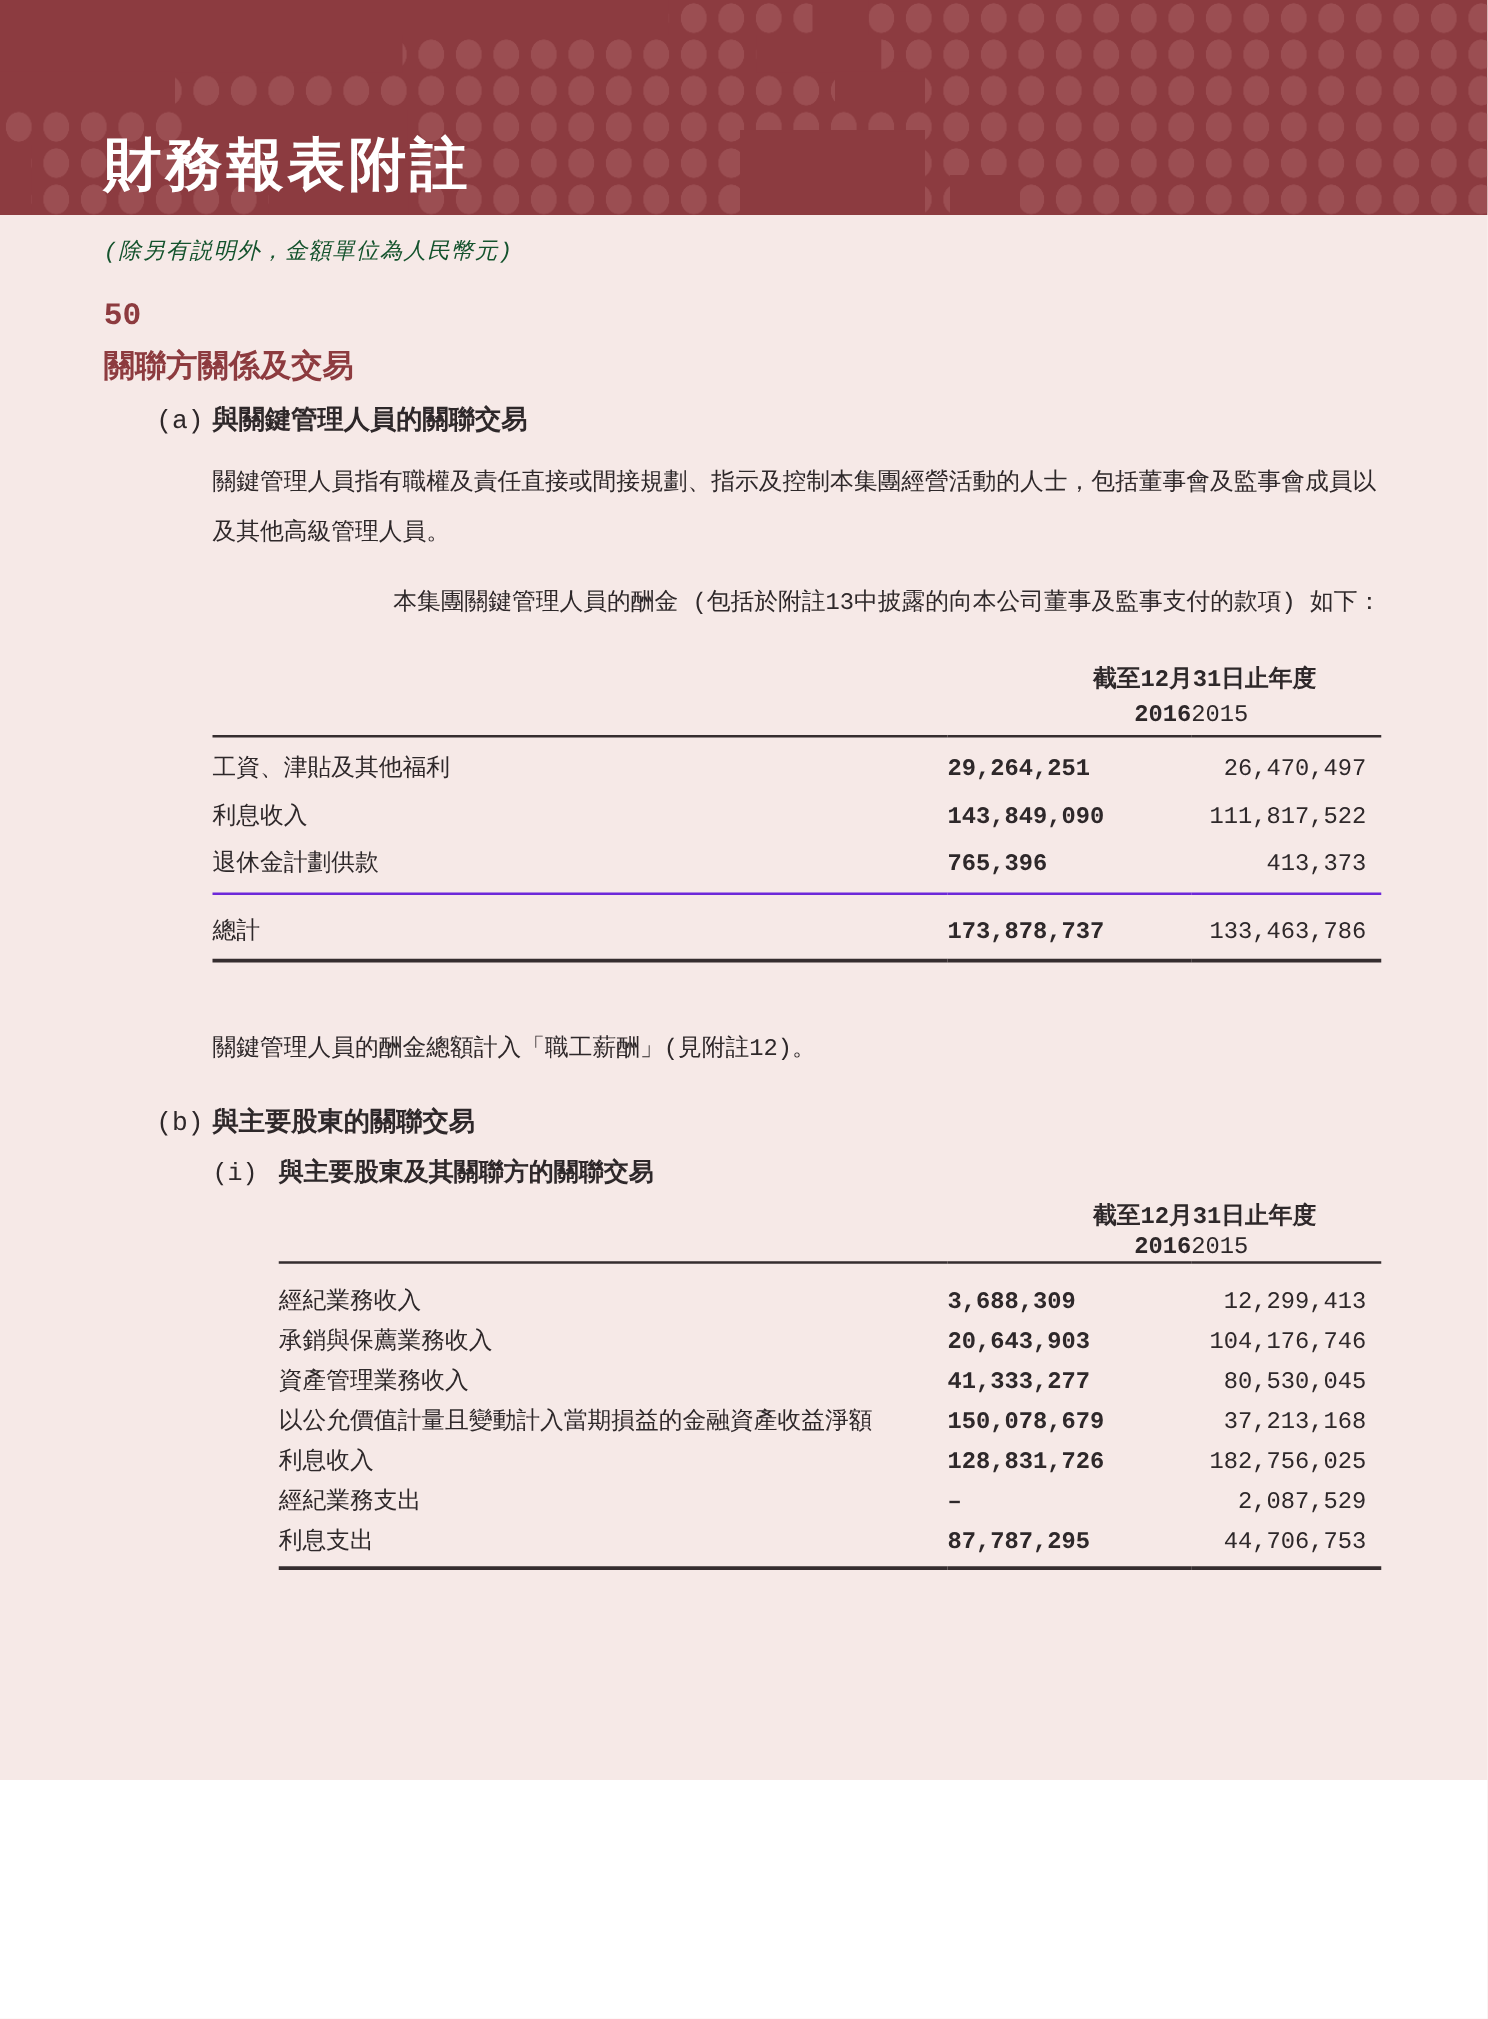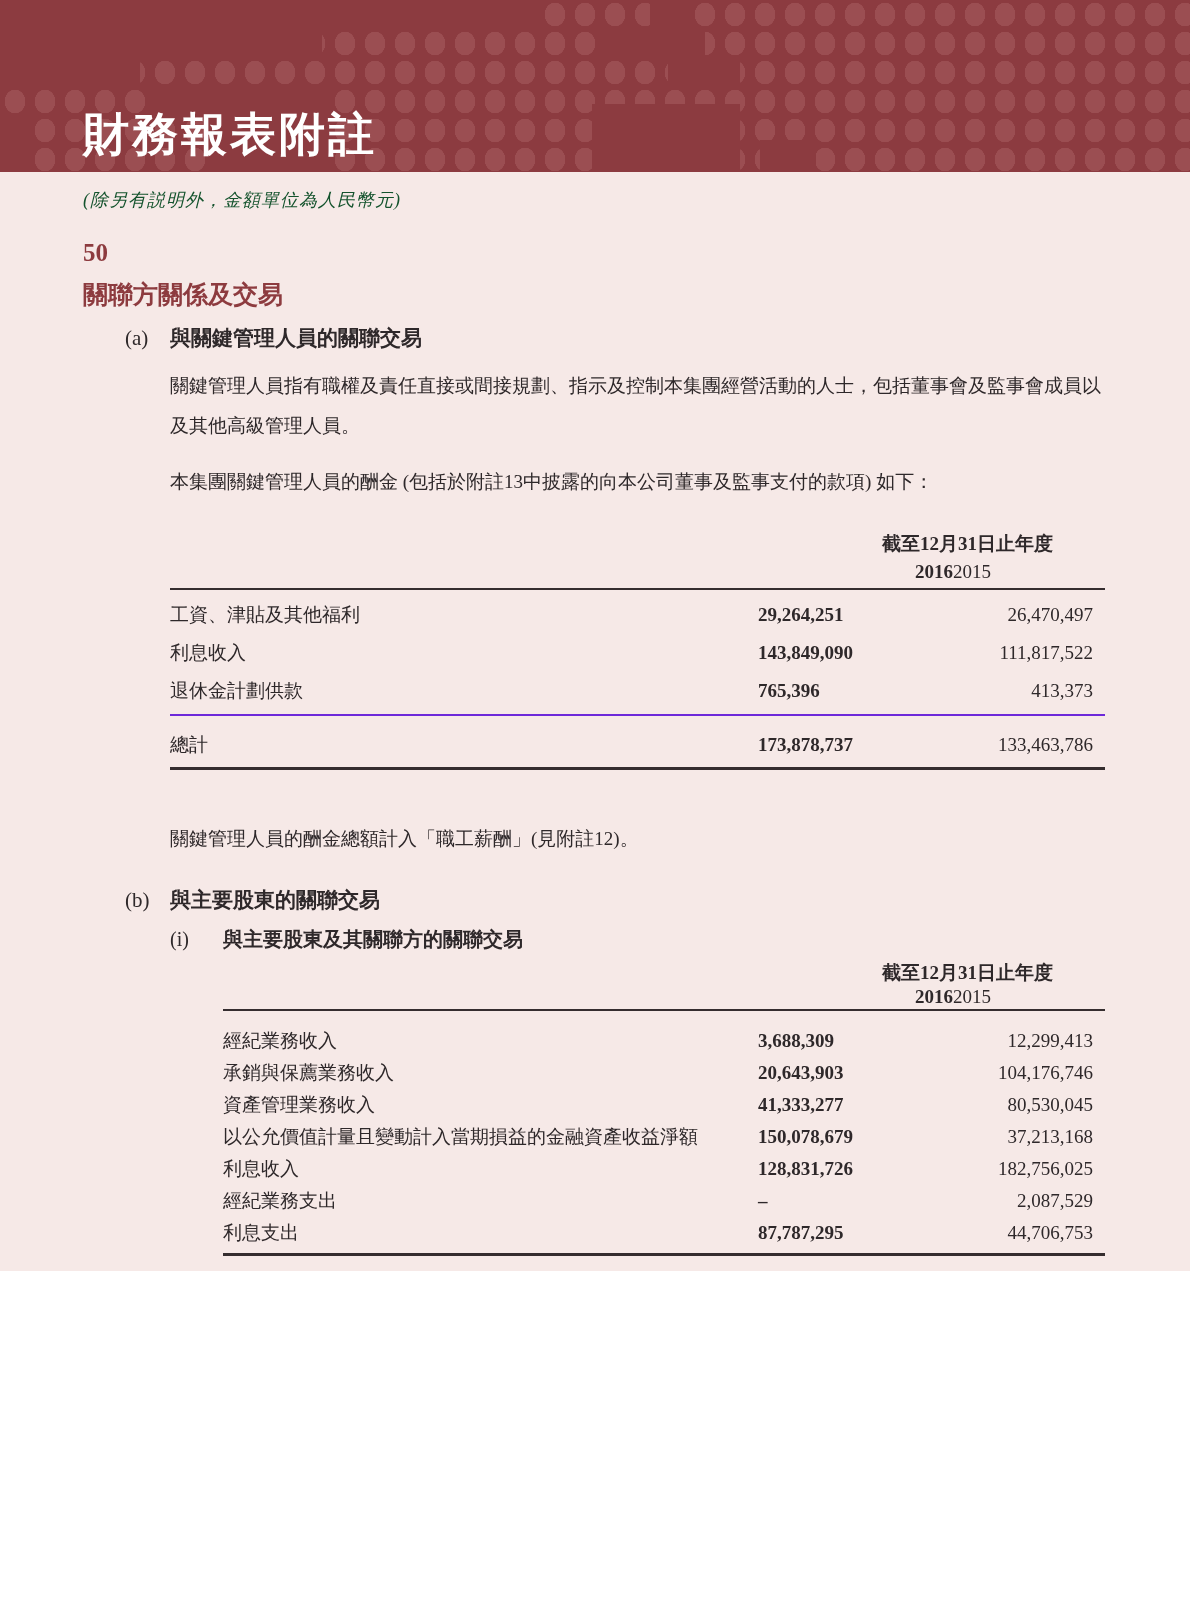--- a/index.html
+++ b/index.html
@@ -1,21 +1,21 @@
 <!DOCTYPE html>
 <html><head>
 <meta charset="utf-8">
 <style>
   html,body { margin:0; padding:0; }
   .page {
     position:relative;
-    width:1190px; height:1271px;
+    width:1190px; height:1424px;
     background:#F6E9E7;
     color:#2E282A;
-    font-family:Liberation Serif, serif;
+    font-family:Liberation Mono, monospace;
     overflow:hidden;
   }
 
   
   .band { position:relative; height:172px; background:#8C3B40; overflow:hidden; }
   .band .dots {
     position:absolute; inset:0;
     background-image: radial-gradient(10.5px 12px at 15px 14.5px, #9B4E52 97%, rgba(0,0,0,0) 100%);
     background-size: 30px 29px;
   }
@@ -49,21 +49,21 @@
   }
   .section-head .num { flex:0 0 42px; }
 
   .h-a { display:flex; margin:14px 0 0 125px; font-size:21px; font-weight:bold; line-height:28px; }
   .h-a .marker { flex:0 0 45px; font-weight:normal; }
   .h-i { display:flex; margin:12px 0 0 170px; font-size:20px; font-weight:bold; line-height:27px; }
   .h-i .marker { flex:0 0 53px; font-weight:normal; }
 
   .content-a { margin-left:170px; width:935px; }
   .para { font-size:19px; line-height:40px; margin:14px 0 0 0; }
-  .para2 { margin-top:16px; }
+  .para2 { margin-top:16px;text-align:right; }
   .note { font-size:19px; line-height:26px; margin-top:56px; }
 
   
   table { border-collapse:collapse; table-layout:fixed; font-size:19px; color:#2E282A; }
   td { padding:0; vertical-align:bottom; line-height:26px; }
   .t1 { width:935px; margin-top:30px; }
   .t2 { width:882px; margin:8px 0 0 223px; }
 
   .period-cell { text-align:right; padding-right:52px; font-weight:bold; line-height:24px; }
   .year-row td { line-height:32px; }

